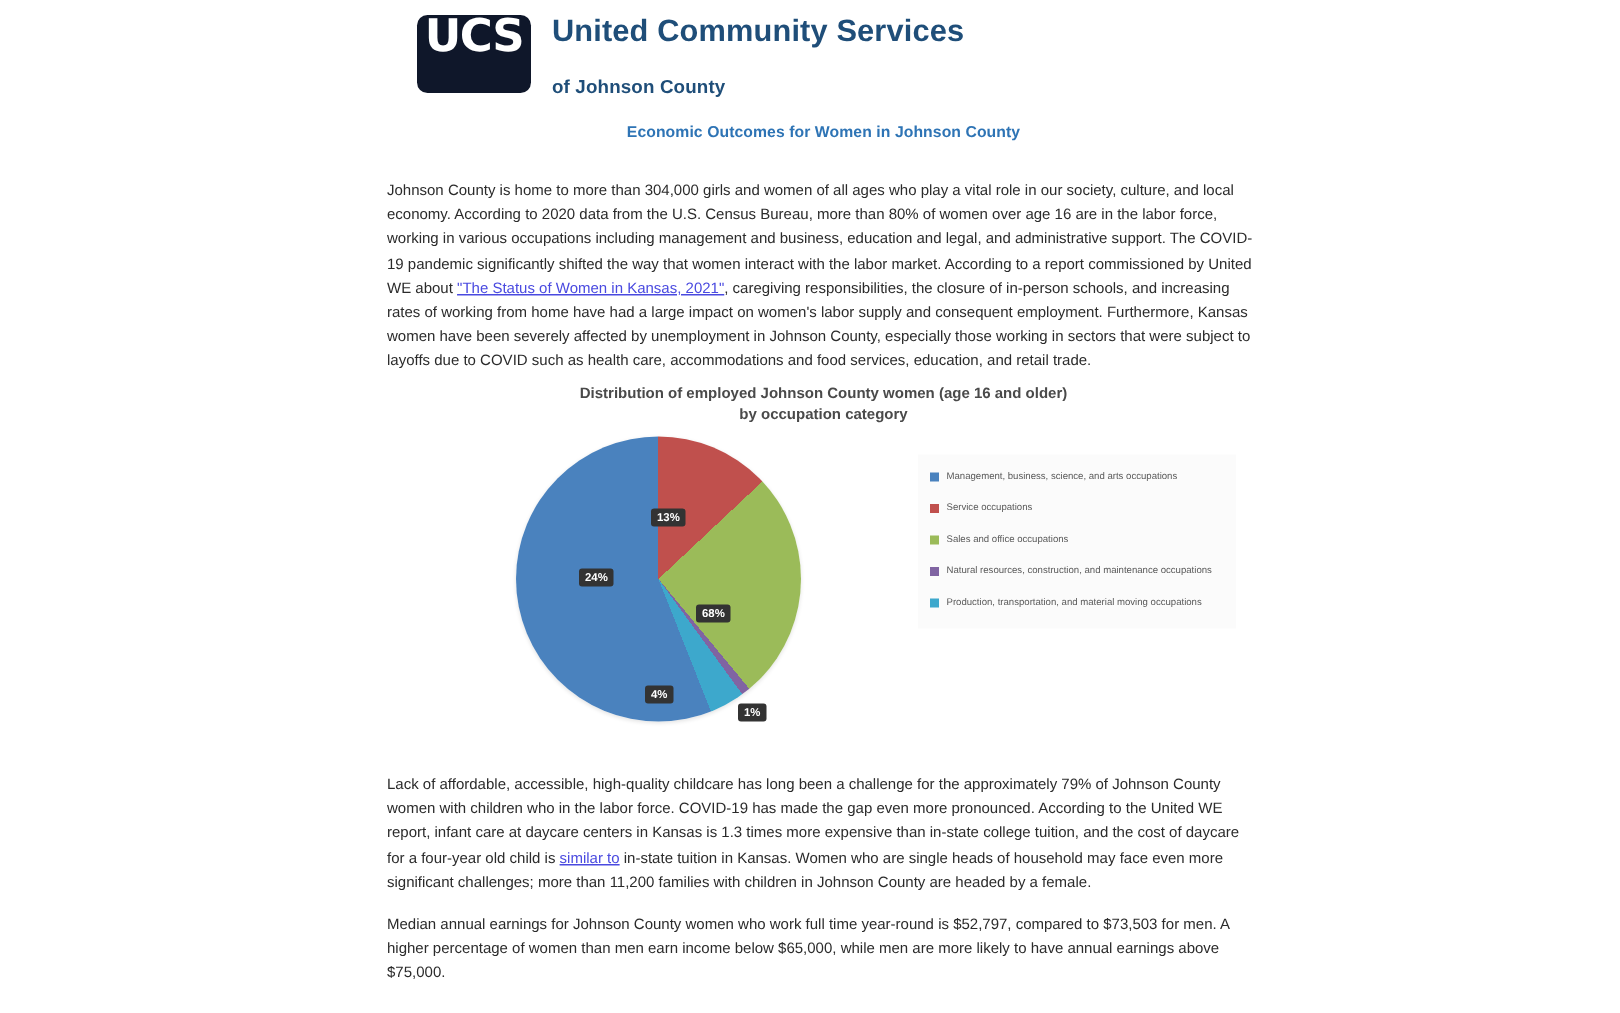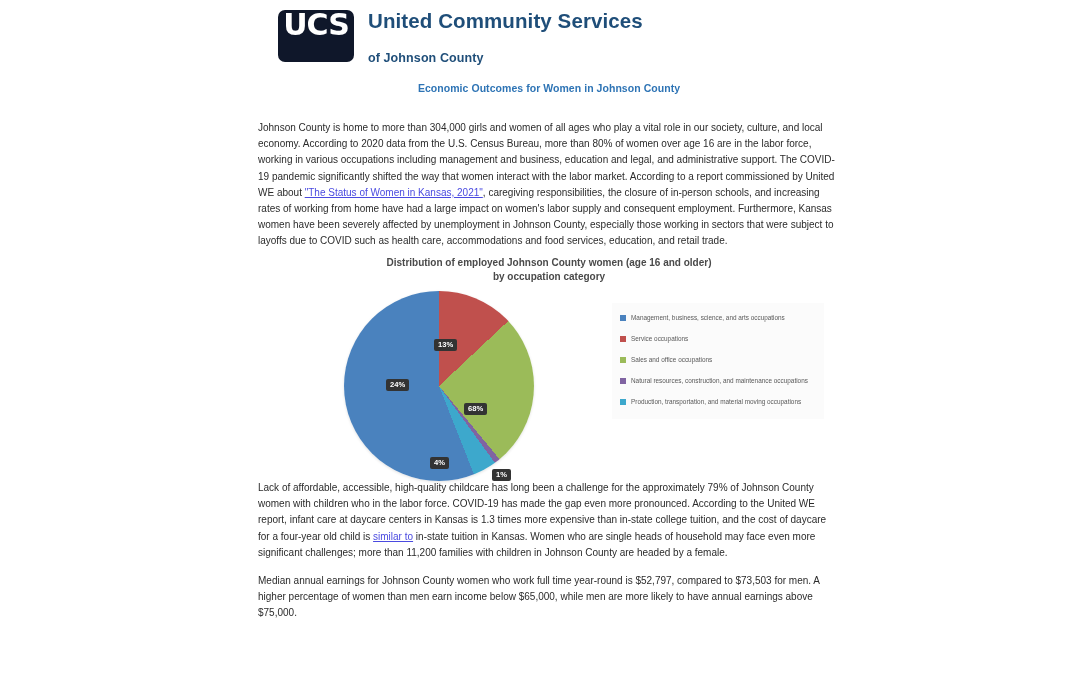--- a/index.html
+++ b/index.html
@@ -185,21 +185,21 @@
   .legend-label {
     font-size: 6.4px;
     line-height: 1.55;
     color: #595959;
   }
 
   
   .doc-lower {
     position: absolute;
     left: 258px;
-    top: 480px;
+    top: 516px;
     width: 582px;
   }
 </style>
 </head>
 <body>
 
 <div class="page">
 
   <div class="header">
     <div class="logo-mark">

